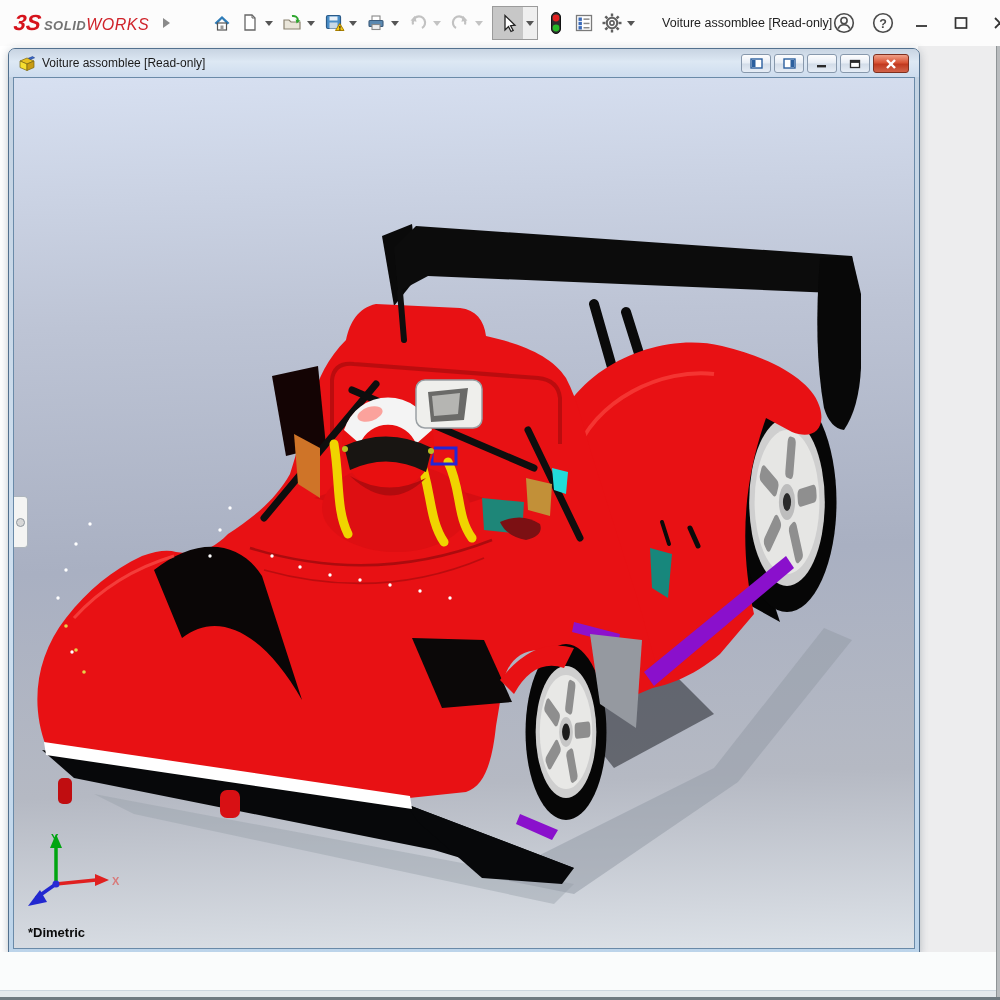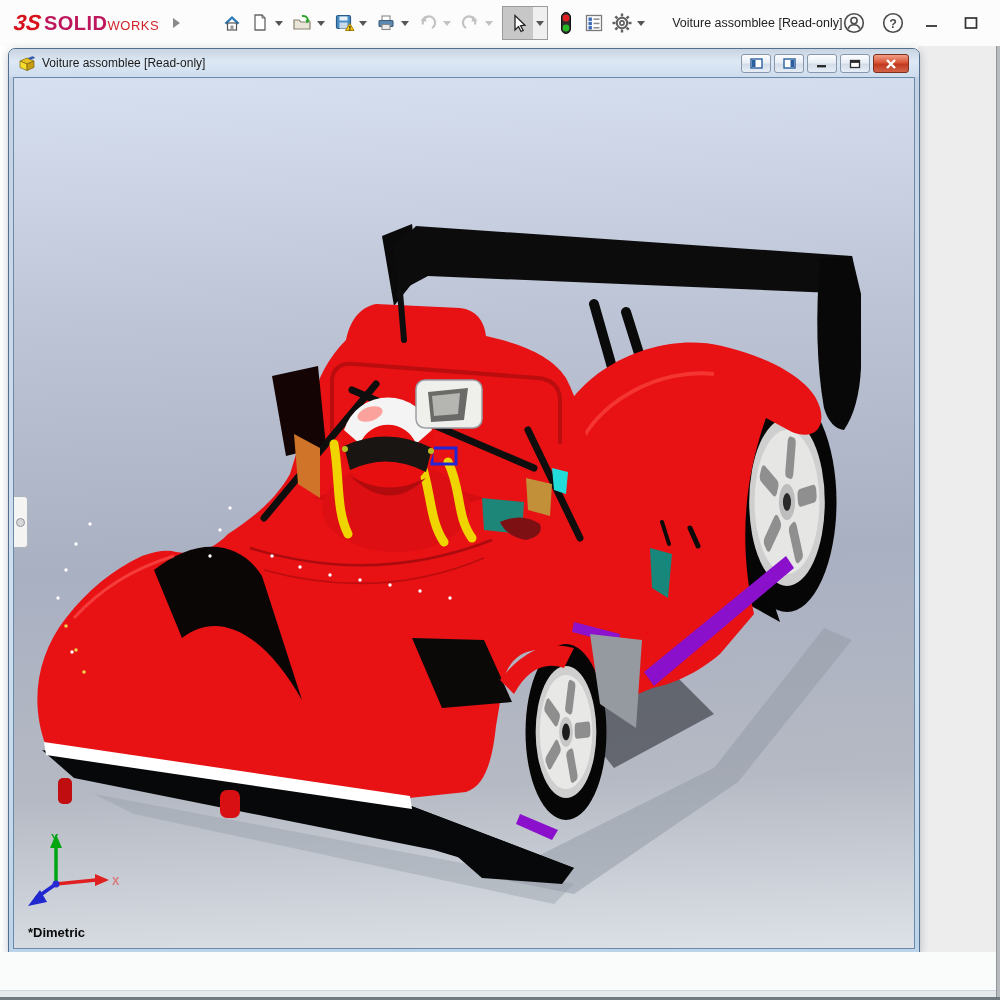--- a/index.html
+++ b/index.html
@@ -2,22 +2,22 @@
 <html><head>
 <meta charset="utf-8">
 <style>
   html,body{margin:0;padding:0;}
   .screen{position:relative;width:1000px;height:1000px;background:#ffffff;overflow:hidden;
           font-family:"Liberation Sans", sans-serif;-webkit-font-smoothing:antialiased;}
   
   .toolbar{position:absolute;left:0;top:0;width:1000px;height:46px;background:#fcfcfc;display:flex;align-items:center;}
   .logo{display:flex;align-items:baseline;margin-left:14px;white-space:nowrap;}
   .logo .pre{font-style:italic;font-weight:bold;font-size:22px;color:#d6131c;transform:skewX(-8deg);margin-right:3px;}
-  .logo .bold{font-weight:bold;font-size:20px;color:#be185d;letter-spacing:.5px;}
-  .logo .light{font-weight:normal;font-size:13px;color:#cf2229;letter-spacing:.5px;}
+  .logo .bold{font-weight:bold;font-size:13px;color:#737373;letter-spacing:.5px;font-style:italic;}
+  .logo .light{font-weight:normal;font-size:16px;color:#cf2229;letter-spacing:.5px;font-style:italic;}
   .flyout{width:0;height:0;border-left:7px solid #8a8a8a;border-top:5px solid transparent;border-bottom:5px solid transparent;margin-left:14px;}
   .tb-icons{display:flex;align-items:center;margin-left:38px;}
   .tbtn{width:28px;height:30px;display:flex;align-items:center;justify-content:center;border-radius:3px;}
   .dd{width:0;height:0;border-left:4px solid transparent;border-right:4px solid transparent;border-top:5px solid #555;margin:0 5px 0 1px;}
   .dd.dis{border-top-color:#c3c3c3;}
   .sel-group{display:flex;align-items:center;border:1px solid #9b9b9b;background:#efefef;margin:0 4px;height:32px;}
   .sel-group .main{width:30px;height:32px;background:#c7c7c7;display:flex;align-items:center;justify-content:center;}
   .sel-group .arrow{width:14px;height:32px;display:flex;align-items:center;justify-content:center;}
   .tb-title{font-size:12.5px;color:#222;margin-left:22px;white-space:nowrap;}
   .tb-right{display:flex;align-items:center;margin-left:auto;margin-right:20px;gap:15px;}

